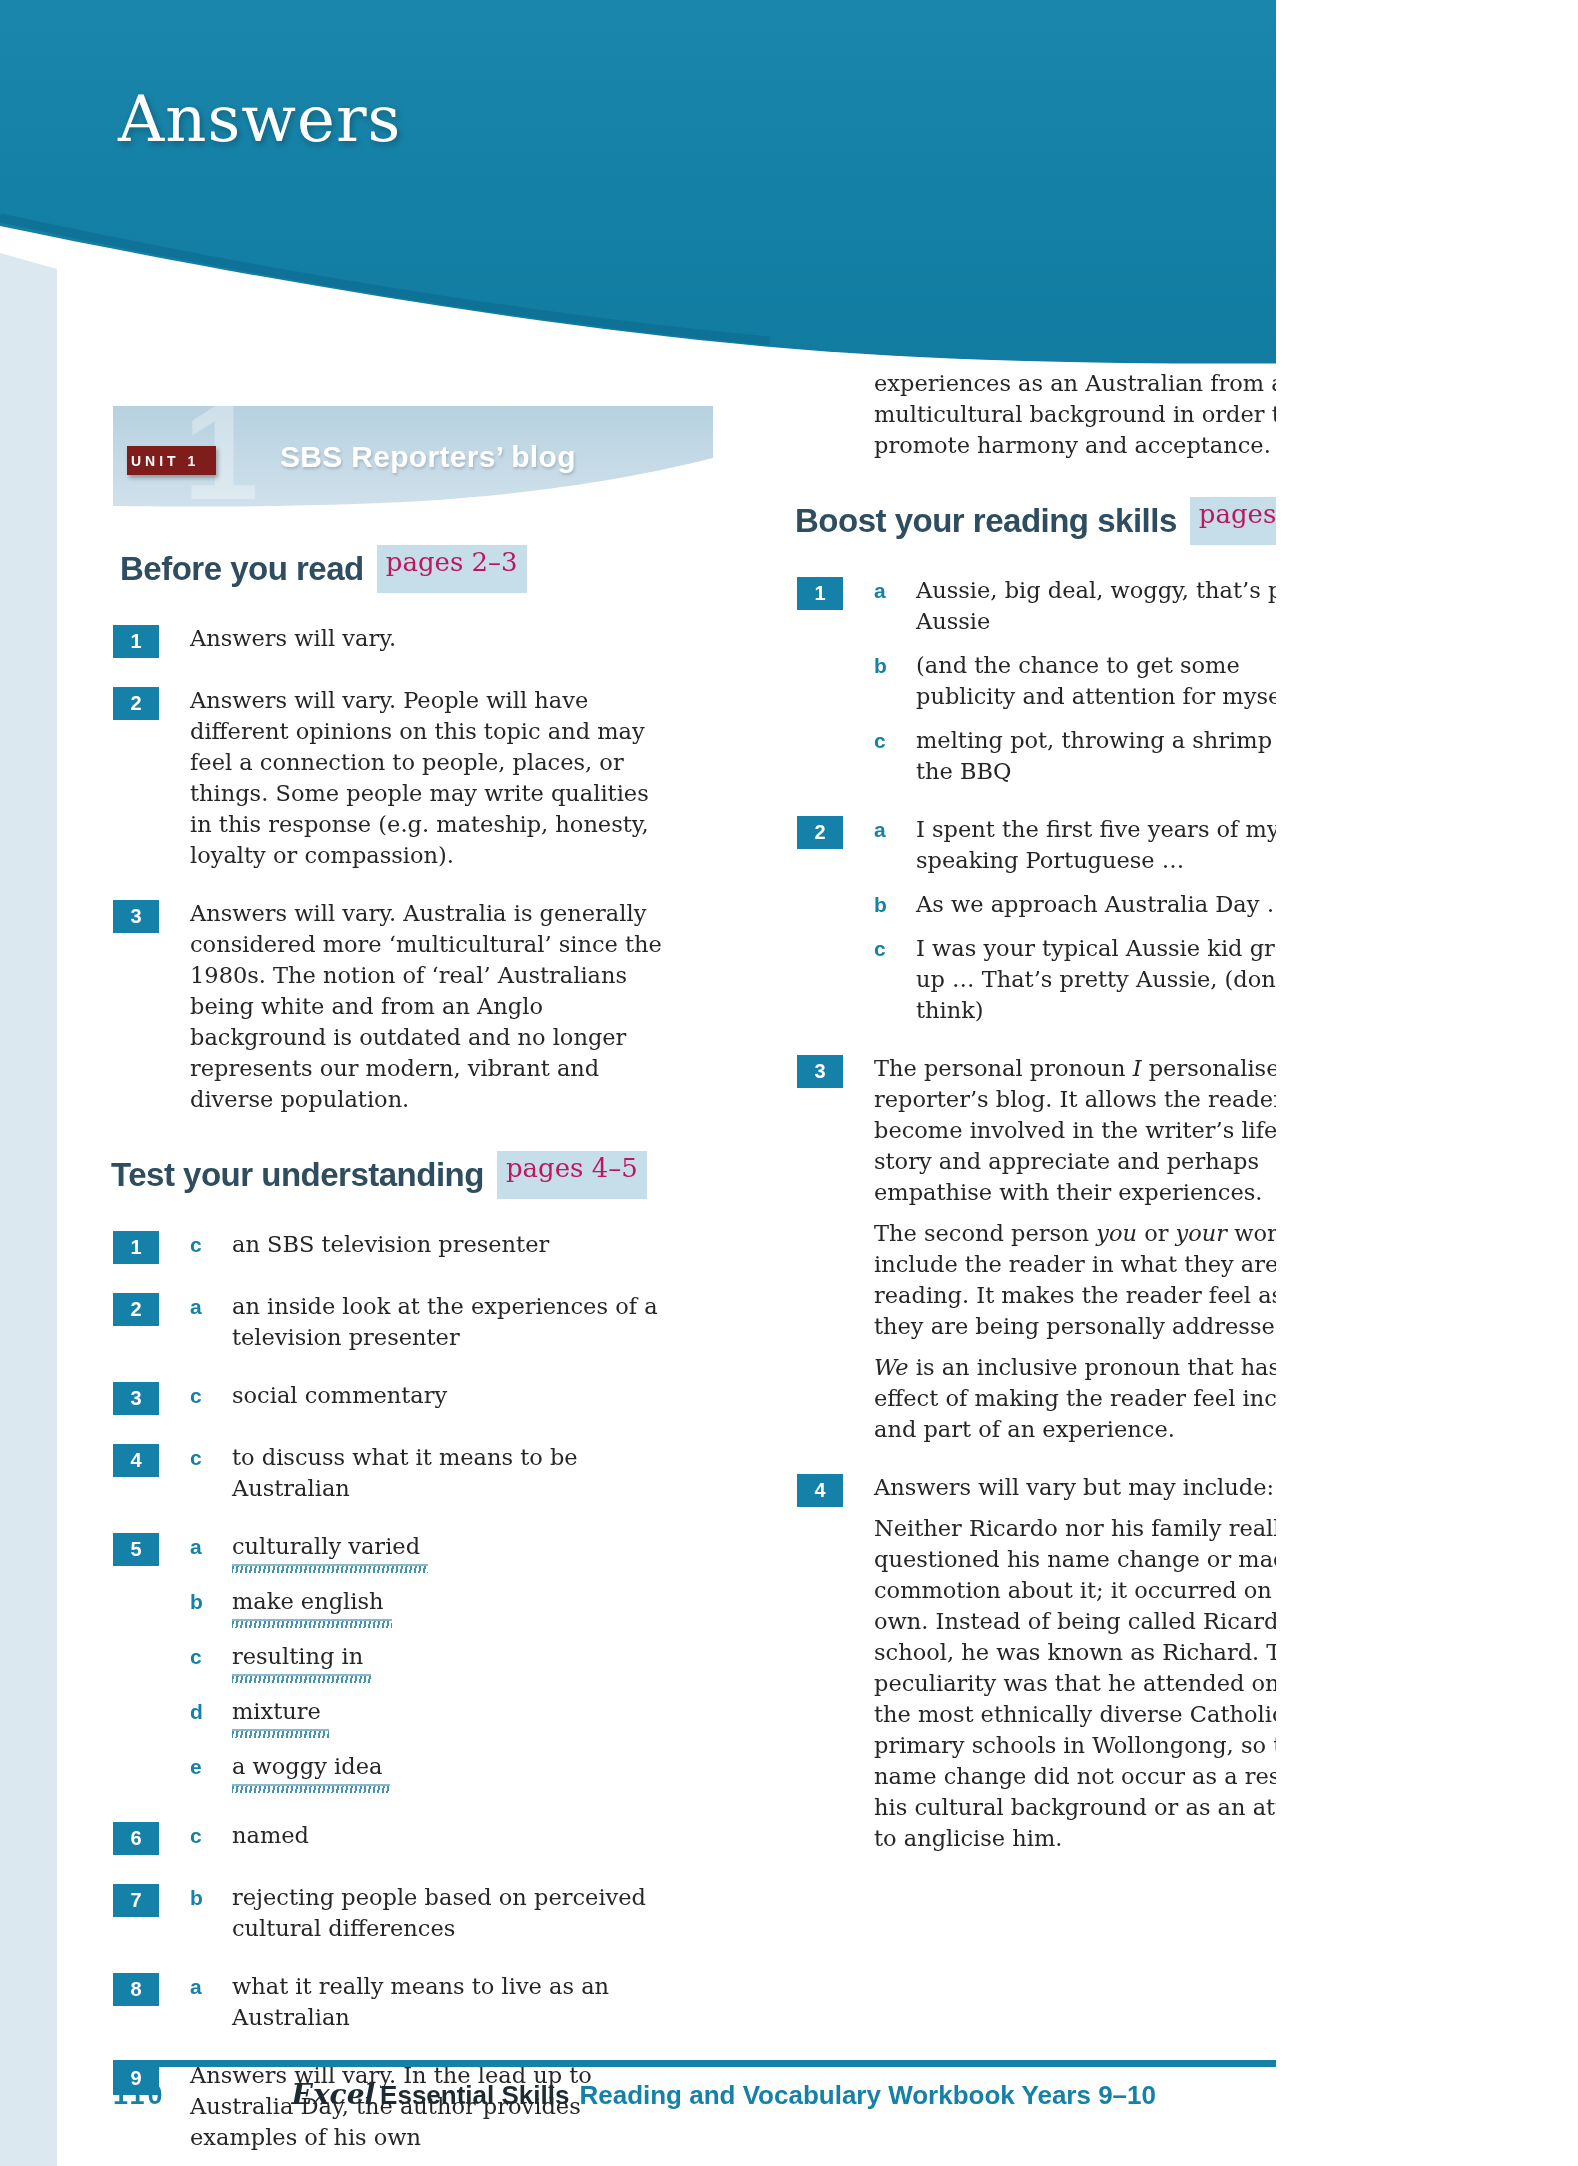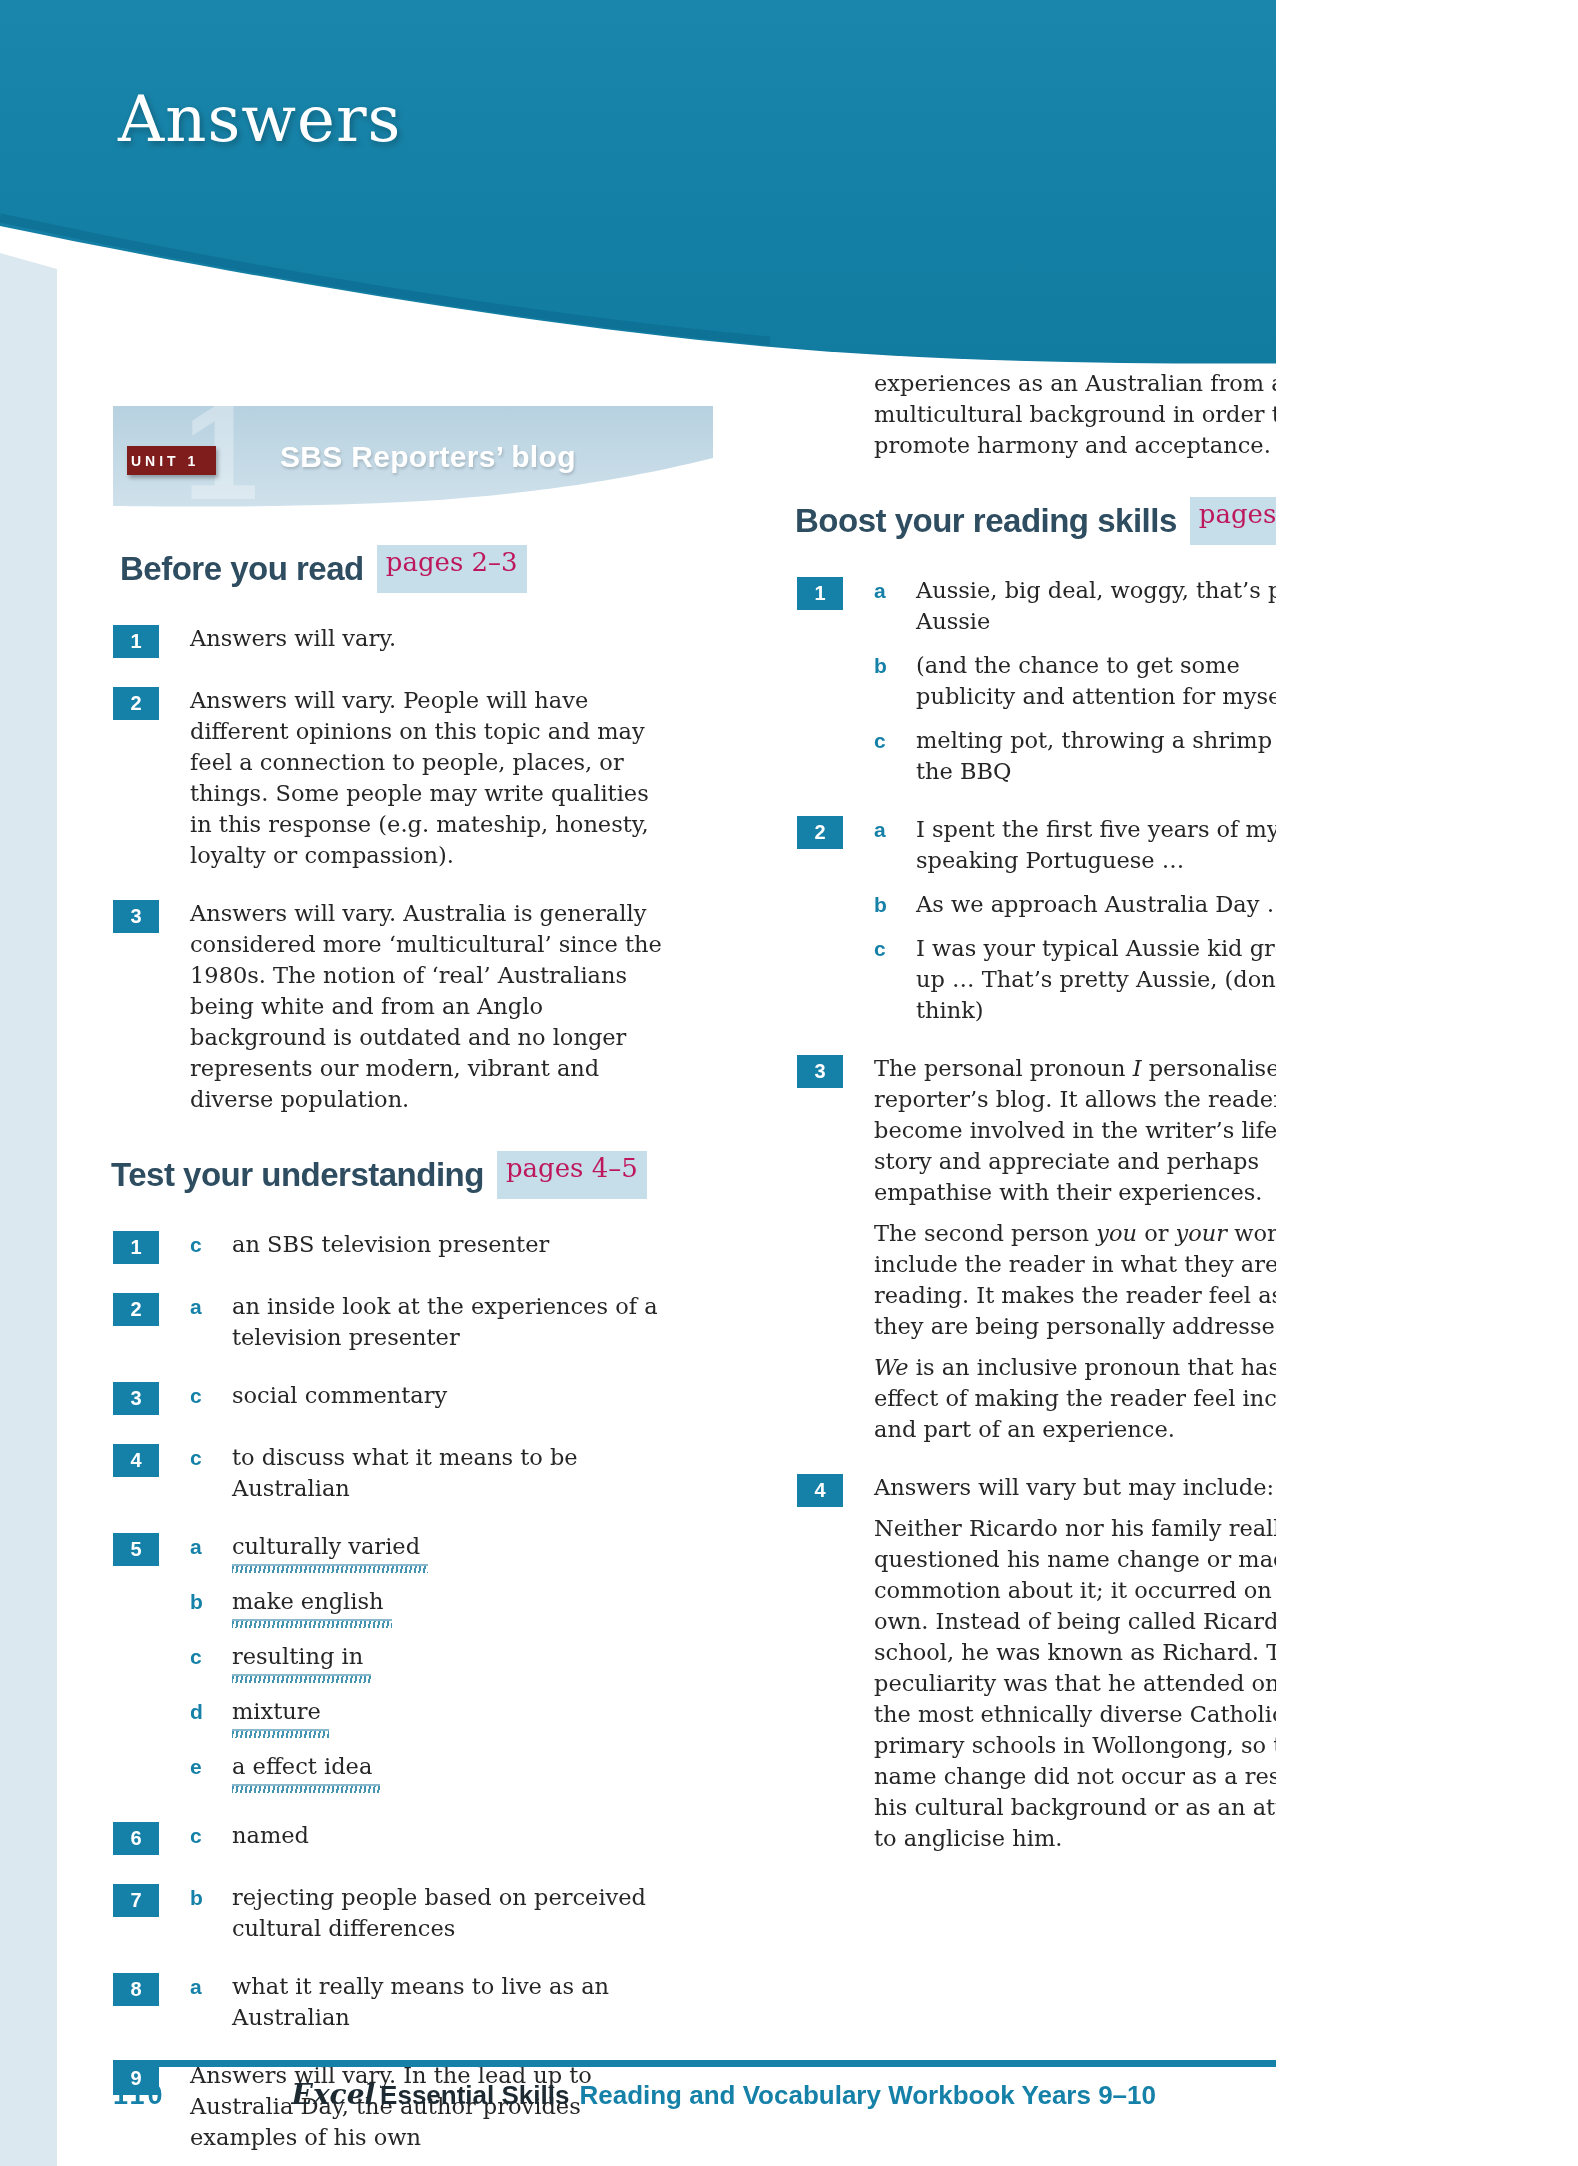--- a/index.html
+++ b/index.html
@@ -183,21 +183,21 @@
           <div class="sub">
             <span class="sub-letter">c</span>
             <span class="sub-text"><span class="wavy"><span>resulting in</span></span></span>
           </div>
           <div class="sub">
             <span class="sub-letter">d</span>
             <span class="sub-text"><span class="wavy"><span>mixture</span></span></span>
           </div>
           <div class="sub">
             <span class="sub-letter">e</span>
-            <span class="sub-text"><span class="wavy"><span>a effect idea</span></span></span>
+            <span class="sub-text"><span class="wavy"><span>a woggy idea</span></span></span>
           </div>
         </div>
       </div>
       <div class="item">
         <div class="num-badge">6</div>
         <div class="item-body">
           <div class="sub">
             <span class="sub-letter">c</span>
             <span class="sub-text"><span><span>named</span></span></span>
           </div>

